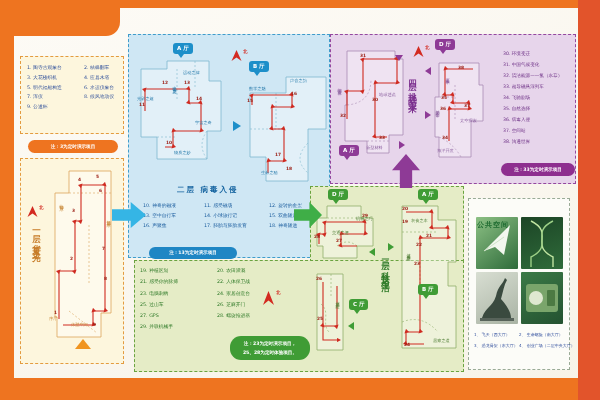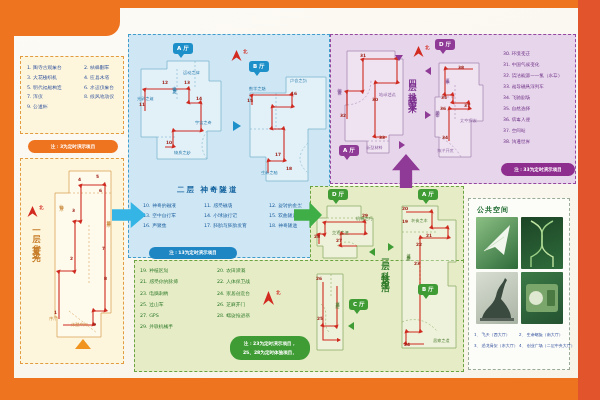--- a/index.html
+++ b/index.html
@@ -174,21 +174,21 @@
       </svg>
     <span class="map-num" style="left: 1px; top: 26px;">15</span>
         <span class="map-num" style="left: 45px; top: 19px;">16</span>
         <span class="map-num" style="left: 29px; top: 80px;">17</span>
         <span class="map-num" style="left: 40px; top: 94px;">18</span>
         <span class="map-label" style="left: 3px; top: 14px;">数学之魅</span>
         <span class="map-label" style="left: 44px; top: 6px;">声音之韵</span>
         <span class="map-label" style="left: 15px; top: 98px;">生命之秘</span>
       </div>
 
-    <div class="htitle" style="left:48px;top:150px;font-size:7.5px;color:#14639f;">二层 神奇隧道</div>
+    <div class="htitle" style="left:48px;top:150px;font-size:7.5px;color:#14639f;">二层 病毒入侵</div>
     <div class="list c2" style="left:14px;top:168px;grid-template-columns:56px 60px 56px;">
         <span class="li">10. 神奇的磁液</span>
         <span class="li">11. 感受磁场</span>
         <span class="li">12. 旋转的金蛋</span>
         <span class="li">13. 空中自行车</span>
         <span class="li">14. 小球旅行记</span>
         <span class="li">15. 双曲隧道</span>
         <span class="li">16. 声聚焦</span>
         <span class="li">17. 胚胎与胚胎发育</span>
         <span class="li">18. 神奇隧道</span>
@@ -334,21 +334,21 @@
         <path d="M6.5,1 L12,15 L6.5,10.5 L1,15 Z" fill="#d32a20"></path>
       </svg>
     <span class="n-char">北</span>
   </div>
   <div class="badge two" style="left:230px;top:336px;width:80px;height:21px;background:#3f9c35;border-radius:11px;">
     <div>注：23为定时演示项目，</div>
     <div>25、28为定时体验项目。</div>
   </div>
 
   <div class="panel p-white" style="left:468px;top:198px;width:102px;height:172px;">
-    <div class="htitle" style="left:8px;top:6px;font-size:7px;color:#1e6b30;letter-spacing:1px;">公共空间</div>
+    <div class="htitle" style="left:8px;top:21px;font-size:7px;color:#1e6b30;letter-spacing:1px;">公共空间</div>
     <div class="photos" style="left:7px;top:18px;">
       <div class="photo" style="background:linear-gradient(140deg,#8cc084,#2e6b3a);">
         <svg width="42" height="52">
             <polygon points="8,34 34,8 28,38 19,30" fill="#f2f7ee"></polygon>
           <line x1="8" y1="34" x2="28" y2="20" stroke="#cfe3c8" stroke-width="1"></line>
           </svg>
       </div>
       <div class="photo" style="background:linear-gradient(160deg,#1c4526,#2f6b3a);">
         <svg width="42" height="52">
           <path d="M10,4 C34,16 8,28 32,40 L32,50" stroke="#bfe3a0" stroke-width="1.4" fill="none"></path>

